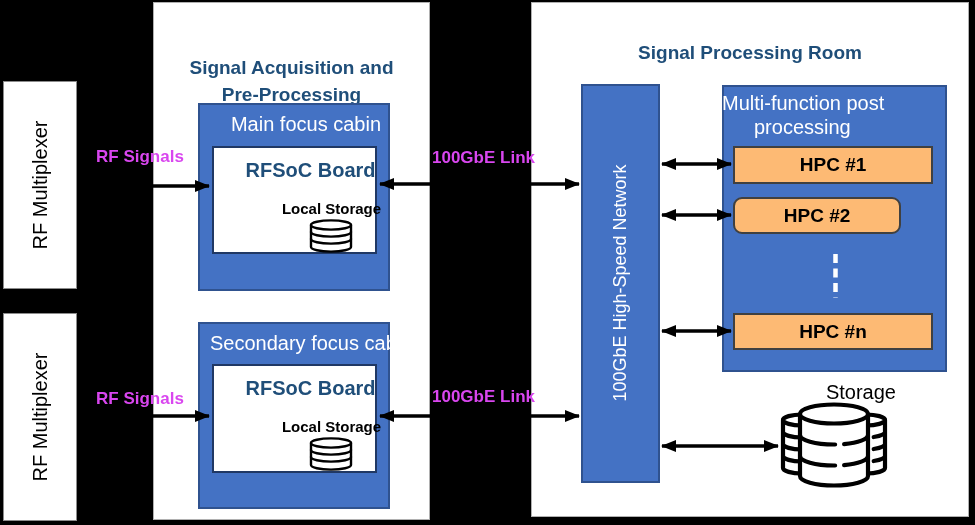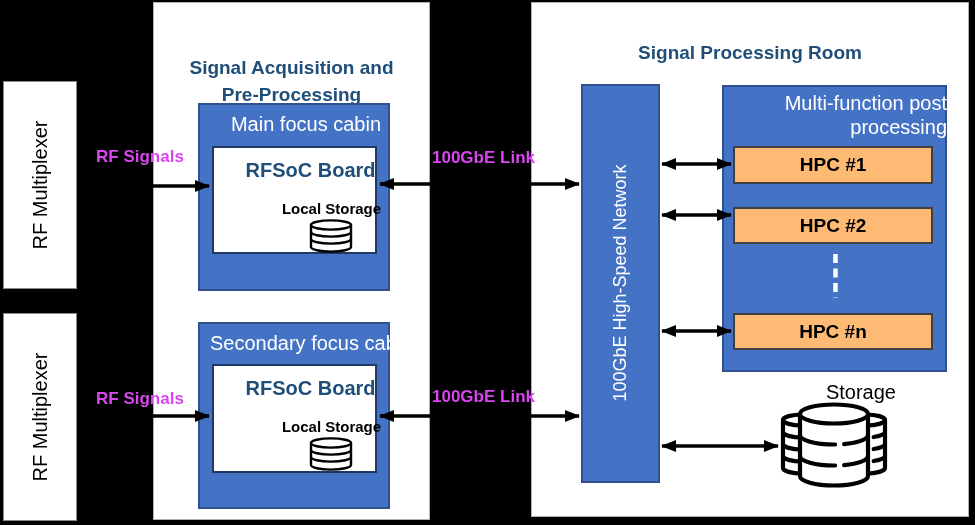--- a/index.html
+++ b/index.html
@@ -14,21 +14,21 @@
     display:flex; align-items:center; justify-content:center;
     font-weight:bold; font-size:19px; color:#000; }
   .panel-title { position:absolute; text-align:center; color:#1F4E79; font-weight:bold; font-size:19px; line-height:27px; }
   .cabin-title { position:absolute; text-align:center; color:#ffffff; font-size:20px; line-height:24px; white-space:nowrap;padding-left:12px; }
   .board-label { position:absolute; text-align:center; color:#1F4E79; font-weight:bold; font-size:20px;padding-left:16px; }
   .ls-label { position:absolute; text-align:center; color:#000000; font-weight:bold; font-size:15px; }
   .edge-label { position:absolute; color:#d946ef; font-weight:bold; font-size:17px; white-space:nowrap; }
   .vlabel { position:absolute; transform:translate(-50%,-50%) rotate(-90deg); white-space:nowrap; }
   .mux-label { color:#000000; font-size:20px; }
   .net-label { color:#ffffff; font-size:18px; }
-  .multi-title { position:absolute; text-align:right; color:#ffffff; font-size:20px; line-height:24px; }
+  .multi-title { position:absolute; text-align:left; color:#ffffff; font-size:20px; line-height:24px; }
   .storage-label { position:absolute; text-align:right; color:#000000; font-size:20px; }
   .overlay { position:absolute; left:0; top:0; pointer-events:none; }
   .icon-svg { position:absolute; }
 </style>
 </head>
 <body>
 
 <div class="canvas">
 
   <div class="panel" style="left:3px; top:81px; width:74px; height:208px; border-color:#8c8c8c;"></div>
@@ -73,26 +73,26 @@
 
   <div class="panel" style="left:531px; top:2px; width:438px; height:515px;"></div>
   <div class="panel-title" style="left:531px; top:39px; width:438px;">Signal Processing Room</div>
 
   <div class="bluebox" style="left:581px; top:84px; width:79px; height:399px;"></div>
   <div class="vlabel net-label" style="left:620px; top:283px;">100GbE High-Speed Network</div>
 
   <div class="bluebox" style="left:722px; top:85px; width:225px; height:287px;"></div>
   <div class="multi-title" style="left:722px; top:91px; width:225px;">
     <span style="display:block;">Multi-function post</span>
-    <span style="display:block;">processing</span>
+    <span style="display:block;padding-left:32px;">processing</span>
   </div>
   <div class="whitecard" style="left:733px; top:146px; width:200px; height:38px;">
     <span>HPC #1</span>
   </div>
-  <div class="whitecard" style="left:733px; top:207px; width:200px; height:37px;">
+  <div class="whitecard" style="left:733px; top:197px; width:168px; height:37px;border-radius:9px;">
     <span>HPC #2</span>
   </div>
   <div class="whitecard" style="left:733px; top:313px; width:200px; height:37px;">
     <span>HPC #n</span>
   </div>
 
   <div class="storage-label" style="left:771px; top:381px; width:125px;">Storage</div>
   <svg class="icon-svg" style="left:779px; top:400px;" width="110" height="90" viewBox="0 0 110 90">
     <g fill="none" stroke="#000" stroke-width="4.2" stroke-linecap="round">
 

